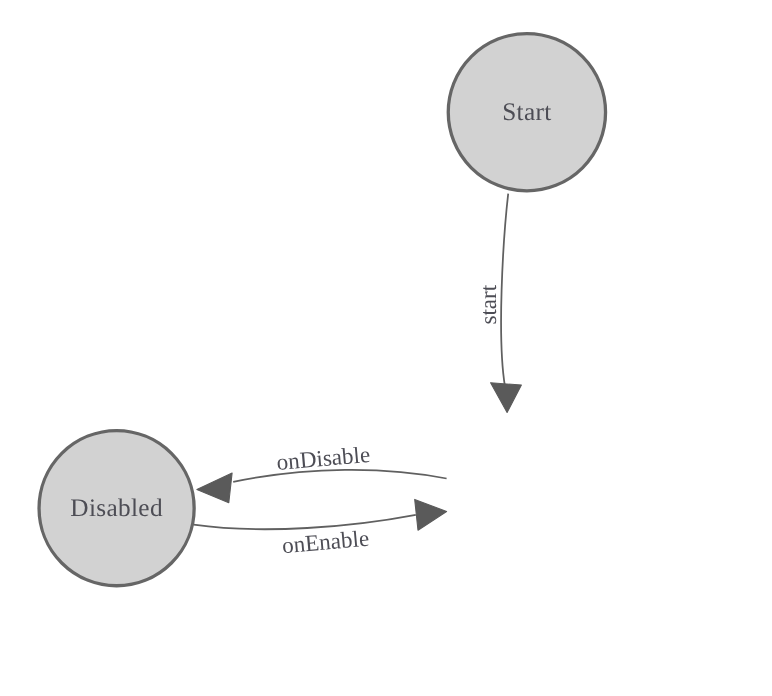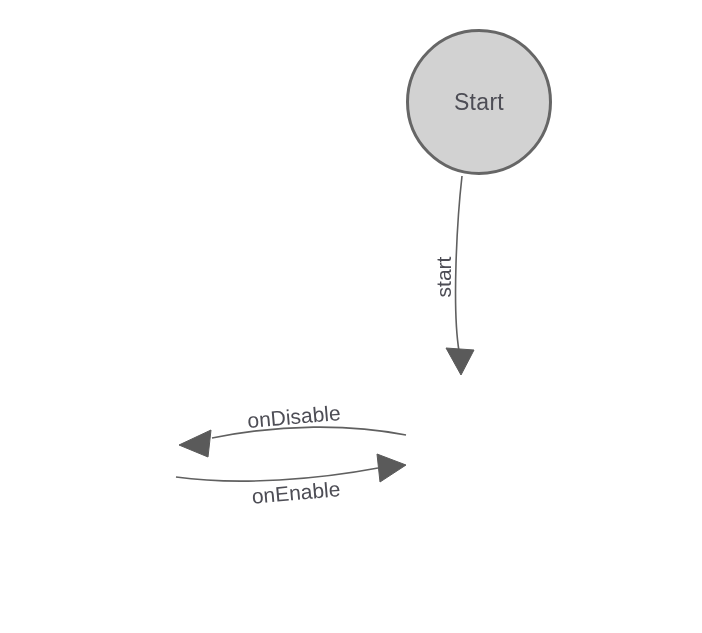--- a/index.html
+++ b/index.html
@@ -5,21 +5,21 @@
   html, body {
     margin: 0;
     padding: 0;
     background: #ffffff;
   }
   .canvas {
     position: relative;
     width: 702px;
     height: 633px;
     background: var(--background, #ffffff);
-    font-family: Liberation Sans, sans-serif;
+    font-family: Liberation Serif, serif;
     overflow: hidden;
   }
   .node {
     position: absolute;
     box-sizing: border-box;
     border-radius: 50%;
     background: var(--node-fill, #d2d2d2);
     border: 3px solid var(--node-border, #666666);
     display: flex;
     align-items: center;
@@ -73,20 +73,23 @@
 </head>
 <body>
 
 <div class="canvas">
 
   <div class="node" id="node-start">
     <span class="node-label">Start</span>
   </div>
 
 
+  <div class="node" id="node-disabled">
+    <span class="node-label">Disabled</span>
+  </div>
 
   <svg class="edges-layer" viewBox="0 0 702 633" xmlns="http://www.w3.org/2000/svg">
 
     <path class="edge" d="M 462 176 C 457 220 452 308 459 351"></path>
     <polygon class="arrow" points="461,375 446,348 474,350"></polygon>
 
     <path class="edge" d="M 406 435 C 350 424 280 424 212 438"></path>
     <polygon class="arrow" points="179,445 211,430 208,457"></polygon>
 
     <path class="edge" d="M 176 477 C 240 486 320 479 378 468"></path>

